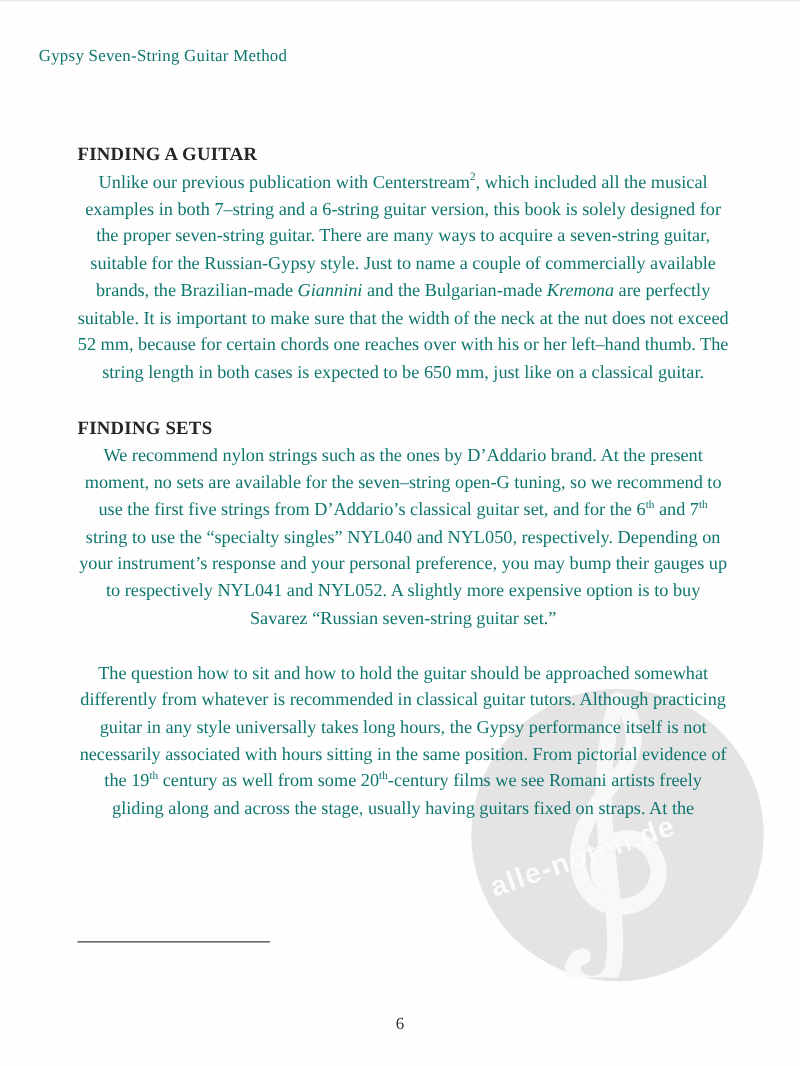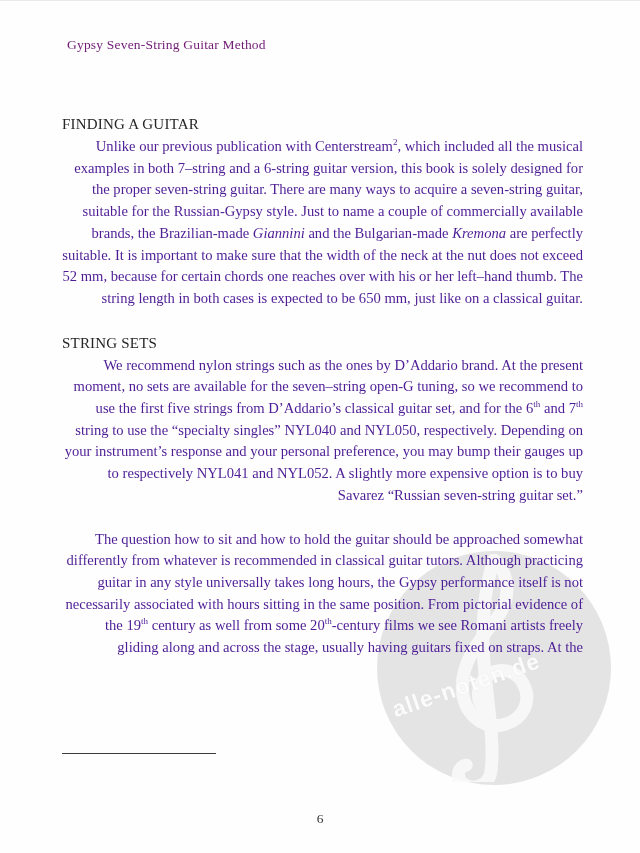--- a/index.html
+++ b/index.html
@@ -4,34 +4,34 @@
 <style>
   html,body { margin:0; padding:0; background:#ffffff; }
   .page {
     position:relative; width:640px; height:853px; margin:0 auto;
     background:#fffefe; overflow:hidden;
     font-family:"Liberation Serif", serif; color:#2b2b2b;
     border-top:1px solid #e9e9e9;
   }
   .running-header {
     position:absolute; left:31px; top:36px;
-    font-size:13.5px; color:#701a75; letter-spacing:0.2px;margin-left:36px;
+    font-size:13.5px; color:#0f766e; letter-spacing:0.2px;
   }
   .content {
     position:absolute; left:62px; top:112px; width:521px;
   }
   .section { margin:0; }
   .section + .section { margin-top:22px; }
   .section h2 {
-    margin:0; font-size:15px; line-height:22px; font-weight:normal;
+    margin:0; font-size:15px; line-height:22px; font-weight:bold;
     color:#262626; letter-spacing:0.2px;
   }
   .section p {
     margin:1px 0 0 0; font-size:14.6px; line-height:21.7px;
-    color:#4c1d95; text-align:right;
+    color:#0f766e; text-align:center;
   }
   sup { font-size:9px; line-height:0; vertical-align:super; }
   .footnote-sep {
     position:absolute; left:62px; top:752px; width:154px; height:0;
     border-top:1.2px solid #3c3c3c;
   }
   .footnote {
     position:absolute; left:62px; top:761px; width:521px;
     font-size:12px; line-height:16px; color:#2e2e2e;
   }
@@ -71,21 +71,21 @@
   </div>
 
   <div class="running-header">Gypsy Seven-String Guitar Method</div>
 
   <div class="content">
       <div class="section">
         <h2>FINDING A GUITAR</h2>
         <p>Unlike our previous publication with Centerstream<sup>2</sup>, which included all the musical examples in both 7–string and a 6-string guitar version, this book is solely designed for the proper seven-string guitar. There are many ways to acquire a seven-string guitar, suitable for the Russian-Gypsy style. Just to name a couple of commercially available brands, the Brazilian-made <i>Giannini</i> and the Bulgarian-made <i>Kremona</i> are perfectly suitable. It is important to make sure that the width of the neck at the nut does not exceed 52 mm, because for certain chords one reaches over with his or her left–hand thumb. The string length in both cases is expected to be 650 mm, just like on a classical guitar.</p>
       </div>
       <div class="section">
-        <h2>STRING SETS</h2>
+        <h2>FINDING SETS</h2>
         <p>We recommend nylon strings such as the ones by D’Addario brand. At the present moment, no sets are available for the seven–string open-G tuning, so we recommend to use the first five strings from D’Addario’s classical guitar set, and for the 6<sup>th</sup> and 7<sup>th</sup> string to use the “specialty singles” NYL040 and NYL050, respectively. Depending on your instrument’s response and your personal preference, you may bump their gauges up to respectively NYL041 and NYL052. A slightly more expensive option is to buy Savarez “Russian seven-string guitar set.”</p>
       </div>
       <div class="section">
         <p>The question how to sit and how to hold the guitar should be approached somewhat differently from whatever is recommended in classical guitar tutors. Although practicing guitar in any style universally takes long hours, the Gypsy performance itself is not necessarily associated with hours sitting in the same position. From pictorial evidence of the 19<sup>th</sup> century as well from some 20<sup>th</sup>-century films we see Romani artists freely gliding along and across the stage, usually having guitars fixed on straps. At the</p>
       </div>
     </div>
 
   <div class="footnote-sep"></div>
 
   <div class="page-number">6</div>

